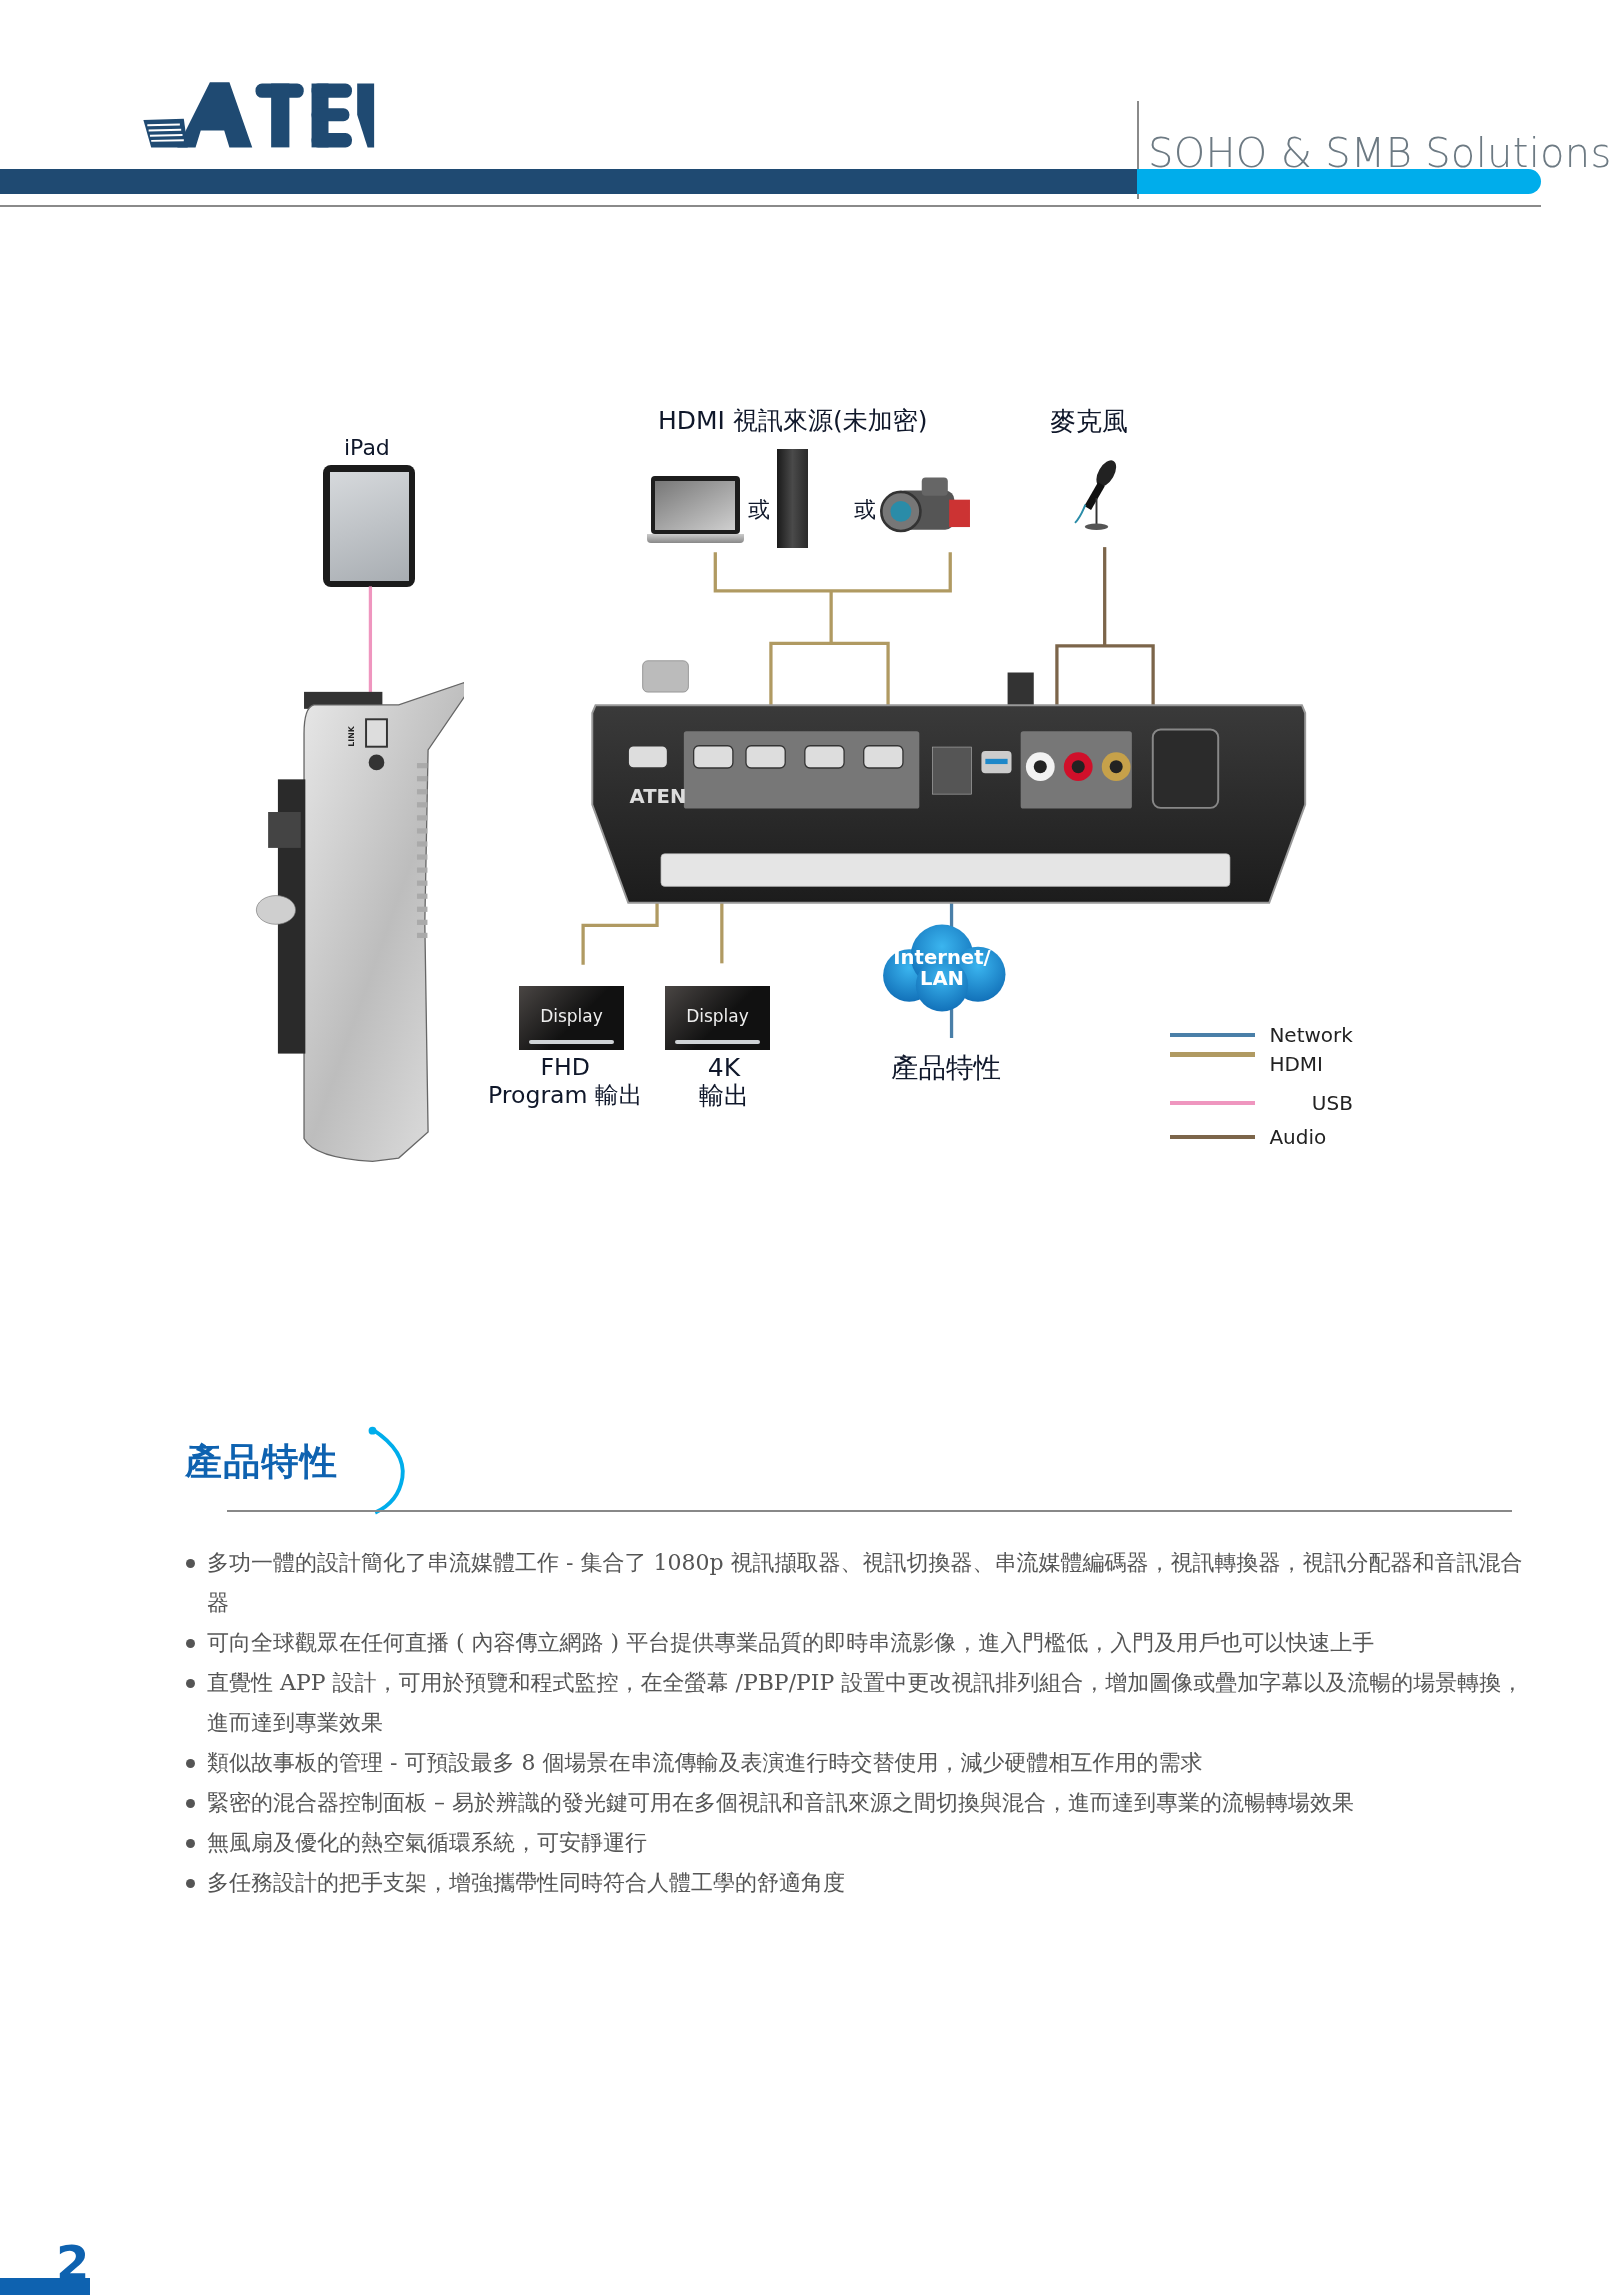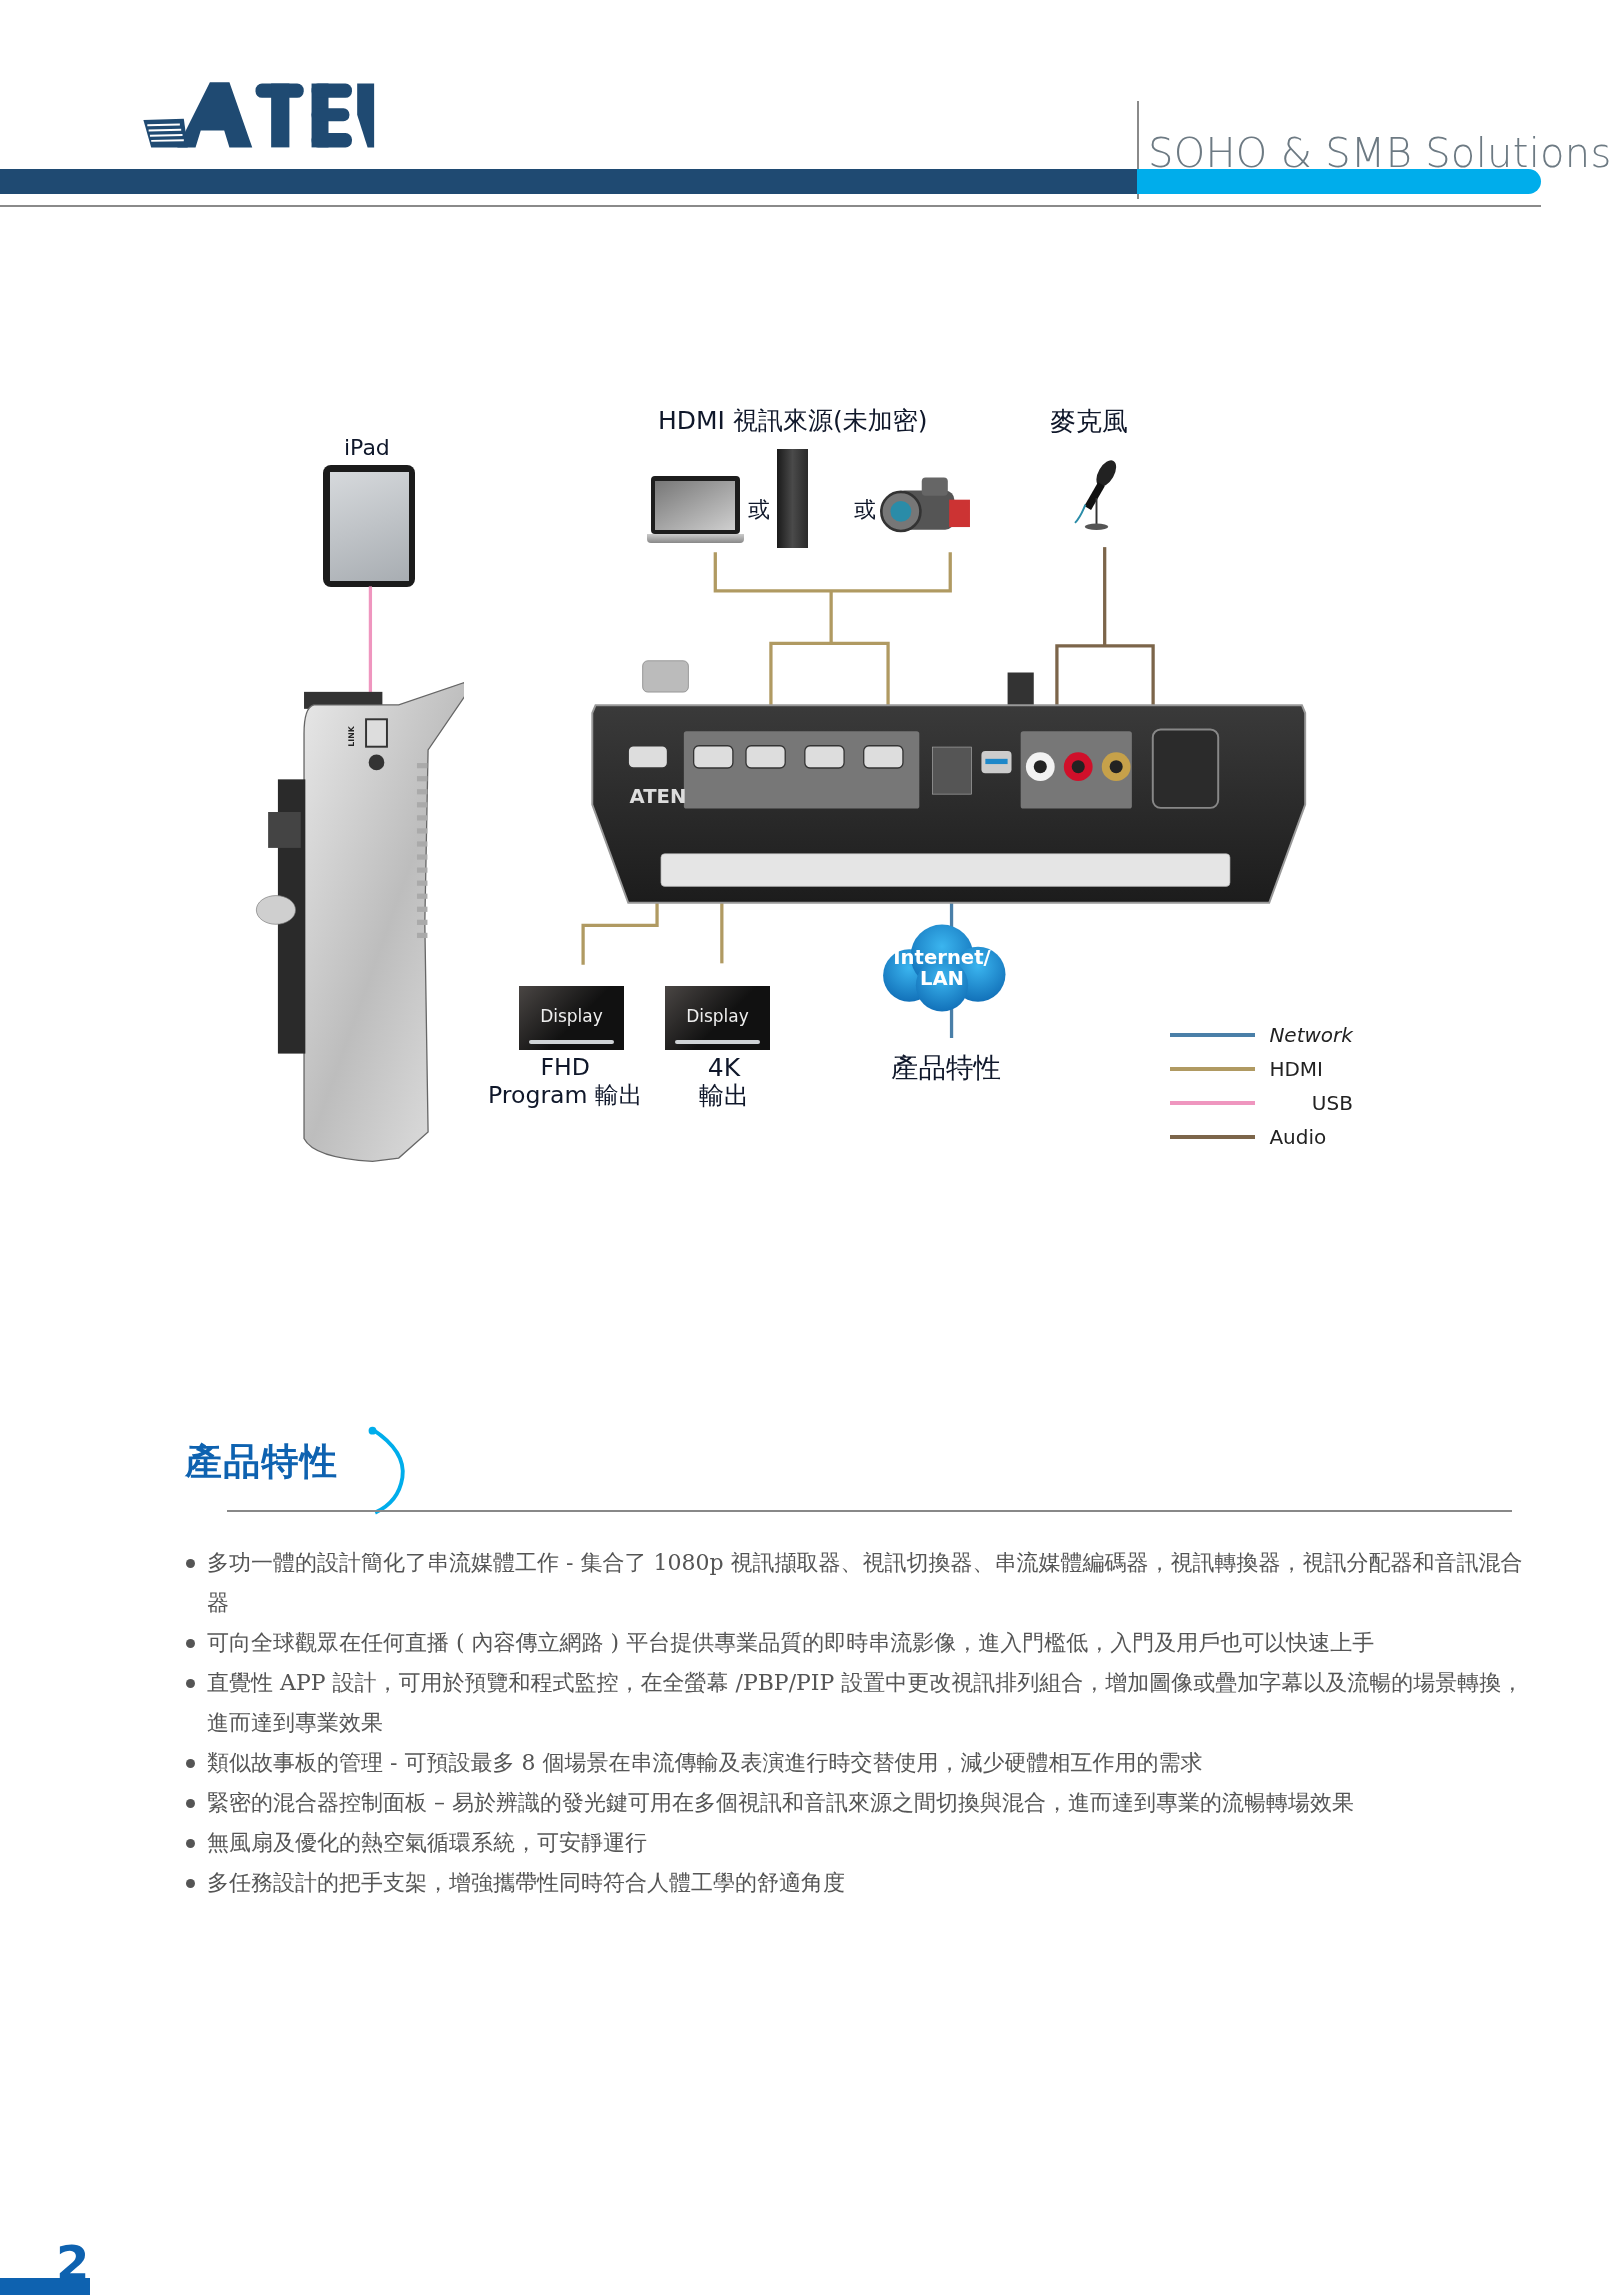--- a/index.html
+++ b/index.html
@@ -246,25 +246,25 @@
       <circle cx="110" cy="50" r="48"></circle>
     <circle cx="165" cy="78" r="42"></circle>
       <circle cx="110" cy="95" r="40"></circle>
   </g>
   <text x="110" y="62" text-anchor="middle" font-size="30" font-weight="bold" fill="#fff">Internet/</text>
   <text x="110" y="94" text-anchor="middle" font-size="30" font-weight="bold" fill="#fff">LAN</text>
 </svg>
 <div class="abs lbl lbl-platform">產品特性</div>
 
 <div class="abs" style="left:1170px;top:1018px;">
-  <div style="position:relative;height:34px;display:flex;align-items:center;font-style:italic;">
+  <div style="position:relative;height:34px;display:flex;align-items:center;">
     <div class="legend-line" style="background:#4a7fa8"></div>
     <span class="legend-text" style="margin-left:14.4px">Network</span>
   </div>
-  <div style="position:relative;height:34px;display:flex;align-items:center;">
+  <div style="position:relative;height:34px;display:flex;">
     <div class="legend-line" style="background:#b09a62"></div>
     <span class="legend-text" style="margin-left:14.4px">HDMI</span>
   </div>
   <div style="position:relative;height:34px;display:flex;align-items:center;justify-content:space-between;">
     <div class="legend-line" style="background:#ef96bf"></div>
     <span class="legend-text" style="margin-left:14.4px">USB</span>
   </div>
   <div style="position:relative;height:34px;display:flex;align-items:center;">
     <div class="legend-line" style="background:#7c654a"></div>
     <span class="legend-text" style="margin-left:14.4px">Audio</span>

